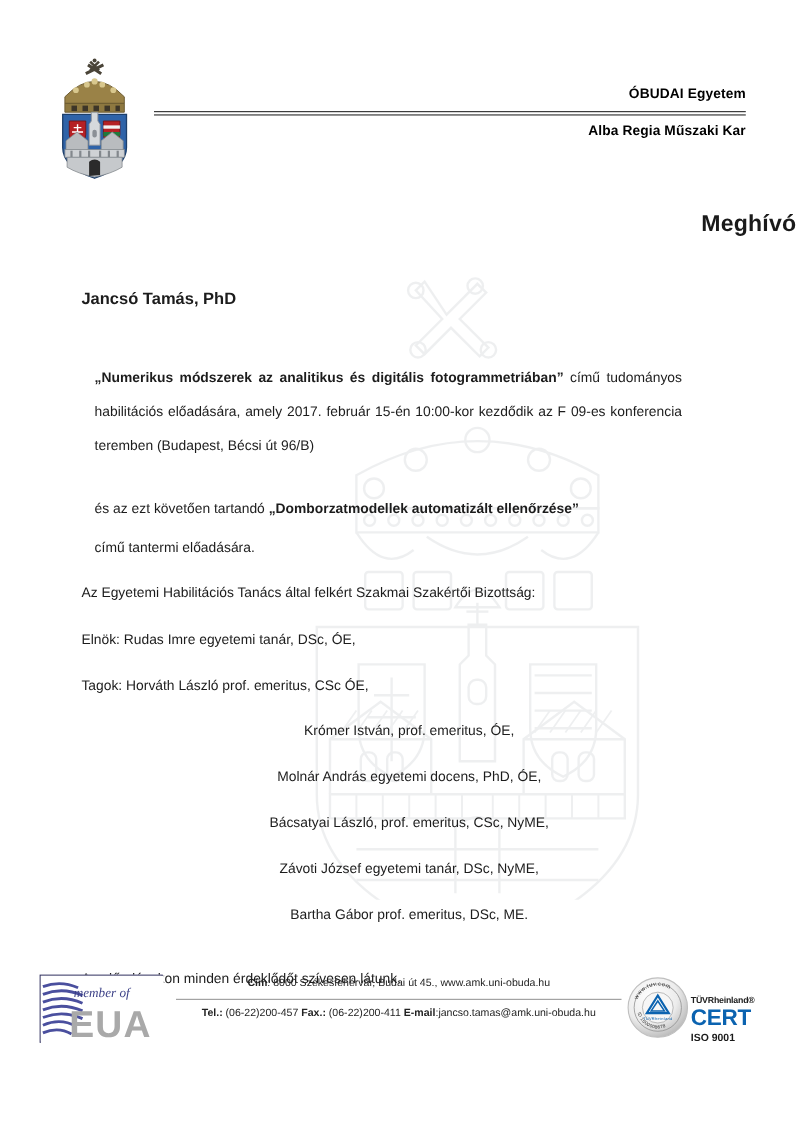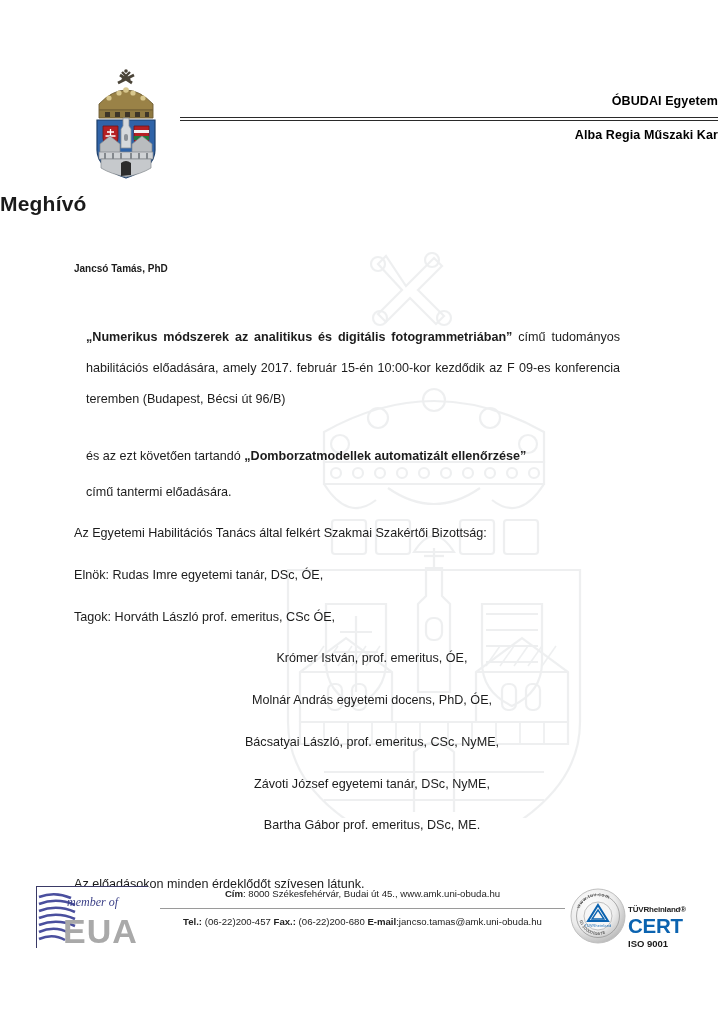--- a/index.html
+++ b/index.html
@@ -25,25 +25,24 @@
     width: 412px;
     height: 566px;
     opacity: 0.13;
     pointer-events: none;
     z-index: 0;
   }
 
   
   .header {
     position: absolute;
-    left: 0; top: 16px;
+    left: 0; top: 0;
     width: 577px;
     height: 170px;
     z-index: 2;
-    margin-left: 40px;
   }
   .crest {
     position: absolute;
     left: 47px;
     top: 52px;
     width: 78px;
     height: 112px;
   }
   .header-lines {
     position: absolute;
@@ -66,40 +65,40 @@
     border-bottom: 1.4px solid #2a2a2a;
     box-sizing: border-box;
   }
 
   
   .doc-title {
     position: absolute;
     left: 0;
     top: 192px;
     width: 724px;
-    text-align: left;
+    text-align: right;
     font-size: 21px;
     font-weight: bold;
     letter-spacing: 0.2px;
     z-index: 2;
   }
 
   
   .body {
     position: absolute;
     left: 74px;
     top: 263px;
     width: 546px;
     z-index: 2;
     font-size: 12.6px;
     color: #1c1c1c;
   }
   .addressee {
     font-weight: bold;
-    font-size: 10px;
+    font-size: 15px;
     margin: 0 0 48px 0;
   }
   .para {
     margin: 0 0 26px 12px;
     line-height: 2.45;
     text-align: justify;
     text-justify: inter-word;
   }
   .para.just-block {
     text-align: justify;
@@ -409,21 +408,21 @@
         <text x="26" y="56" font-family="'Liberation Sans', sans-serif" font-size="34" font-weight="bold" fill="#a9a9a9" letter-spacing="1">EUA</text>
       </svg>
     </div>
 
     <div class="footer-center">
       <div class="footer-line l1">
         <span class="bold">Cím</span><span>: 8000 Székesfehérvár, Budai út 45., www.amk.uni-obuda.hu</span>
       </div>
       <div class="footer-sep"></div>
       <div class="footer-line l2">
-        <span class="bold">Tel.:</span><span> (06-22)200-457  </span><span class="bold">Fax.:</span><span> (06-22)200-680  </span><span class="bold">E-mail</span><span>:jancso.tamas@amk.uni-obuda.hu</span>
+        <span class="bold">Tel.:</span><span> (06-22)200-457  </span><span class="bold">Fax.:</span><span> (06-22)200-411  </span><span class="bold">E-mail</span><span>:jancso.tamas@amk.uni-obuda.hu</span>
       </div>
     </div>
 
     <div class="tuv">
       <div class="tuv-seal">
         <svg viewBox="0 0 56 56" width="56" height="56" xmlns="http://www.w3.org/2000/svg">
           <defs>
             <radialGradient id="sealg" cx="38%" cy="32%" r="72%">
               <stop offset="0%" stop-color="#ffffff"></stop>
               <stop offset="62%" stop-color="#ececec"></stop>

